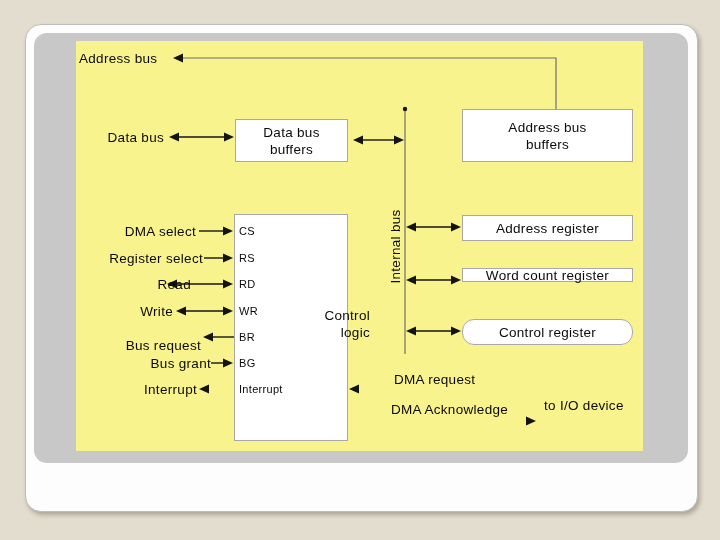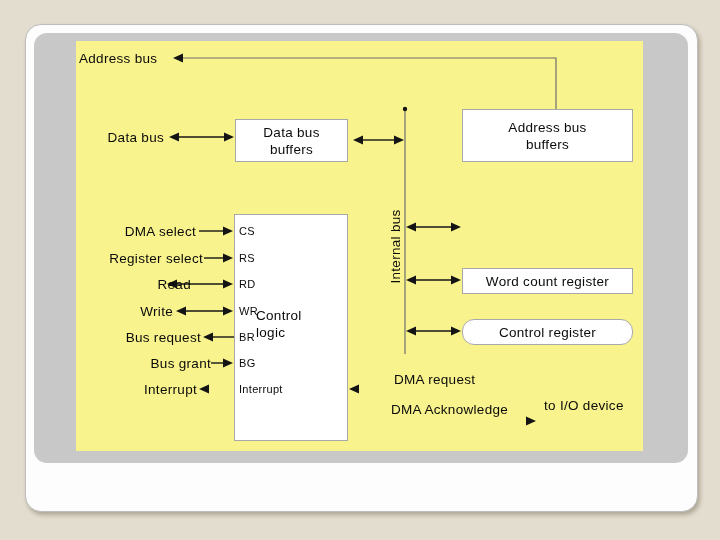--- a/index.html
+++ b/index.html
@@ -53,21 +53,21 @@
   }
   .rotated{
     position:absolute;left:275px;top:198px;width:89px;height:15px;
     font-size:13.5px;letter-spacing:0.3px;text-align:center;
     transform:rotate(-90deg);
     transform-origin:center center;
     white-space:nowrap;
   }
   .ctrl-caption{
     position:absolute;left:180px;top:266px;width:114px;
-    text-align:left;font-size:13.5px;letter-spacing:0.3px;line-height:17px;
+    text-align:right;font-size:13.5px;letter-spacing:0.3px;line-height:17px;
     z-index:3;
   }
   svg line,svg polyline{fill:none;}
 </style>
 </head>
 <body>
 
 <div class="slide-card">
   <div class="content-panel">
     <div class="diagram">
@@ -136,40 +136,43 @@
         <span>Address bus</span>
         <span>buffers</span>
       </div>
 
       <div class="box" style="left:158px;top:173px;width:114px;height:227px;"></div>
       <div class="ctrl-caption">
         <div>Control</div>
         <div>logic</div>
       </div>
 
+      <div class="box" style="left:386px;top:174px;width:171px;height:26px;">
+        <span>Address register</span>
+      </div>
 
-      <div class="box" style="left:386px;top:227px;width:171px;height:26px;">
+      <div class="box" style="left:386px;top:227px;width:171px;height:14px;">
         <span>Word count register</span>
       </div>
 
       <div class="box" style="left:386px;top:278px;width:171px;height:26px;border-radius:12px;">
         <span>Control register</span>
       </div>
 
       <div class="lbl" style="left:3px;top:17px;">Address bus</div>
 
       <div class="lbl r" style="right:479px;top:96px;">Data bus</div>
 
       <div class="rotated">Internal bus</div>
 
       <div class="lbl r" style="right:447px;top:190px;">DMA select</div>
       <div class="lbl r" style="right:440px;top:217px;margin-left:28px;">Register select</div>
       <div class="lbl r" style="right:452px;top:243px;">Read</div>
       <div class="lbl r" style="right:470px;top:270px;">Write</div>
-      <div class="lbl r" style="right:442px;top:296px;padding-left:37px;">Bus request</div>
+      <div class="lbl r" style="right:442px;top:304px;padding-left:37px;">Bus request</div>
       <div class="lbl r" style="right:432px;top:322px;">Bus grant</div>
       <div class="lbl r" style="right:446px;top:348px;">Interrupt</div>
 
       <div class="pin" style="top:190px;">CS</div>
       <div class="pin" style="top:217px;">RS</div>
       <div class="pin" style="top:243px;">RD</div>
       <div class="pin" style="top:270px;">WR</div>
       <div class="pin" style="top:296px;">BR</div>
       <div class="pin" style="top:322px;">BG</div>
       <div class="pin" style="top:348px;">Interrupt</div>

